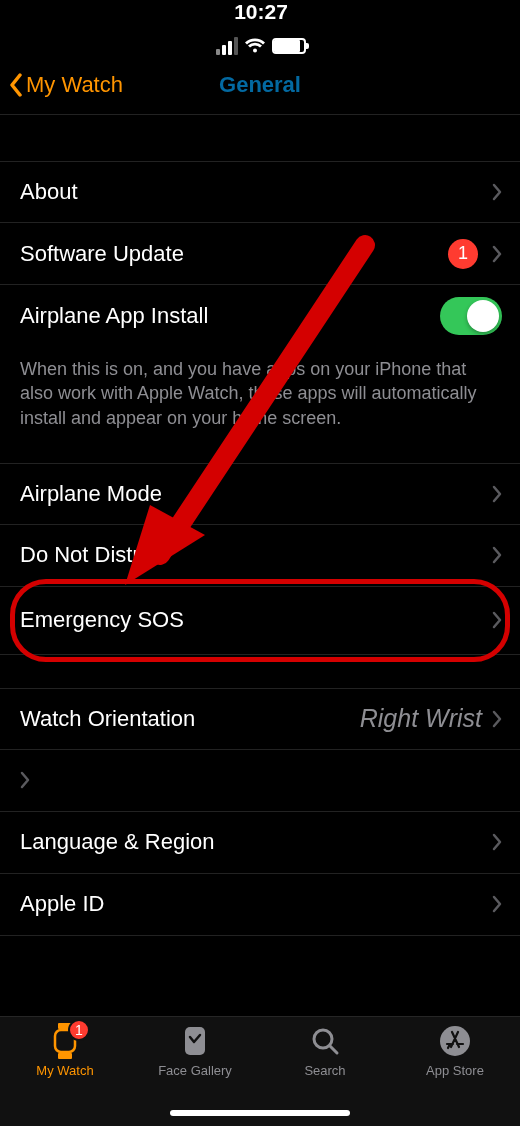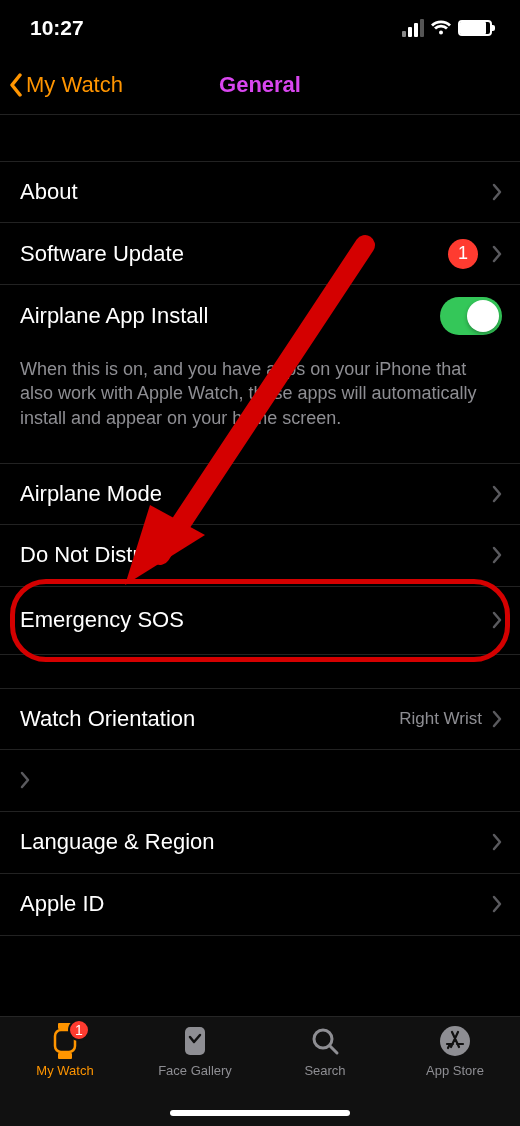--- a/index.html
+++ b/index.html
@@ -15,20 +15,21 @@
 
     
     .status-bar {
       height: 55px;
       display: flex;
       justify-content: space-between;
       align-items: center;
       padding: 0 28px 0 30px;
       font-size: 21px;
       font-weight: 600;
+      flex-direction: column;
     }
     .status-right { display: flex; align-items: center; gap: 6px; }
     .cellular { display: flex; align-items: flex-end; gap: 2px; }
     .cellular span { width: 4px; background: #888; border-radius: 1px; }
     .cellular span:nth-child(1){height:6px}
     .cellular span:nth-child(2){height:10px;background:#fff}
     .cellular span:nth-child(3){height:14px;background:#fff}
     .cellular span:nth-child(4){height:18px;background:#555}
     .wifi svg { display:block; }
     .battery { width: 34px; height: 16px; border: 2px solid #fff; border-radius: 4px; position: relative; }
@@ -51,39 +52,39 @@
       padding-left: 8px;
       gap: 2px;
       cursor: pointer;
     }
     .nav-title {
       position: absolute;
       left: 50%;
       transform: translateX(-50%);
       font-size: 22px;
       font-weight: 600;
-      color: #d946ef;
+      color: #0369a1;
     }
 
     
     .group { margin-top: 33px; }
     .group.first { margin-top: 46px; }
 
     .row {
       height: 62px;
       display:flex;
       align-items:center;
       padding: 0 18px 0 20px;
       background:#000;
       border-bottom: 1px solid #222;
       position: relative;
     }
     .row:first-child { border-top: 1px solid #222; }
     .row .label { font-size: 22px; flex: 1; color:#fff; }
-    .row .value { font-size: 17px; color:#8e8e93; margin-right: 10px; }
+    .row .value { font-size: 25px; color:#8e8e93; margin-right: 10px; font-style: italic; }
 
     .chevron svg { display:block; }
 
     .badge {
       min-width: 30px;
       height: 30px;
       border-radius: 15px;
       background:#ff3b30;
       color:#fff;
       display:flex;

